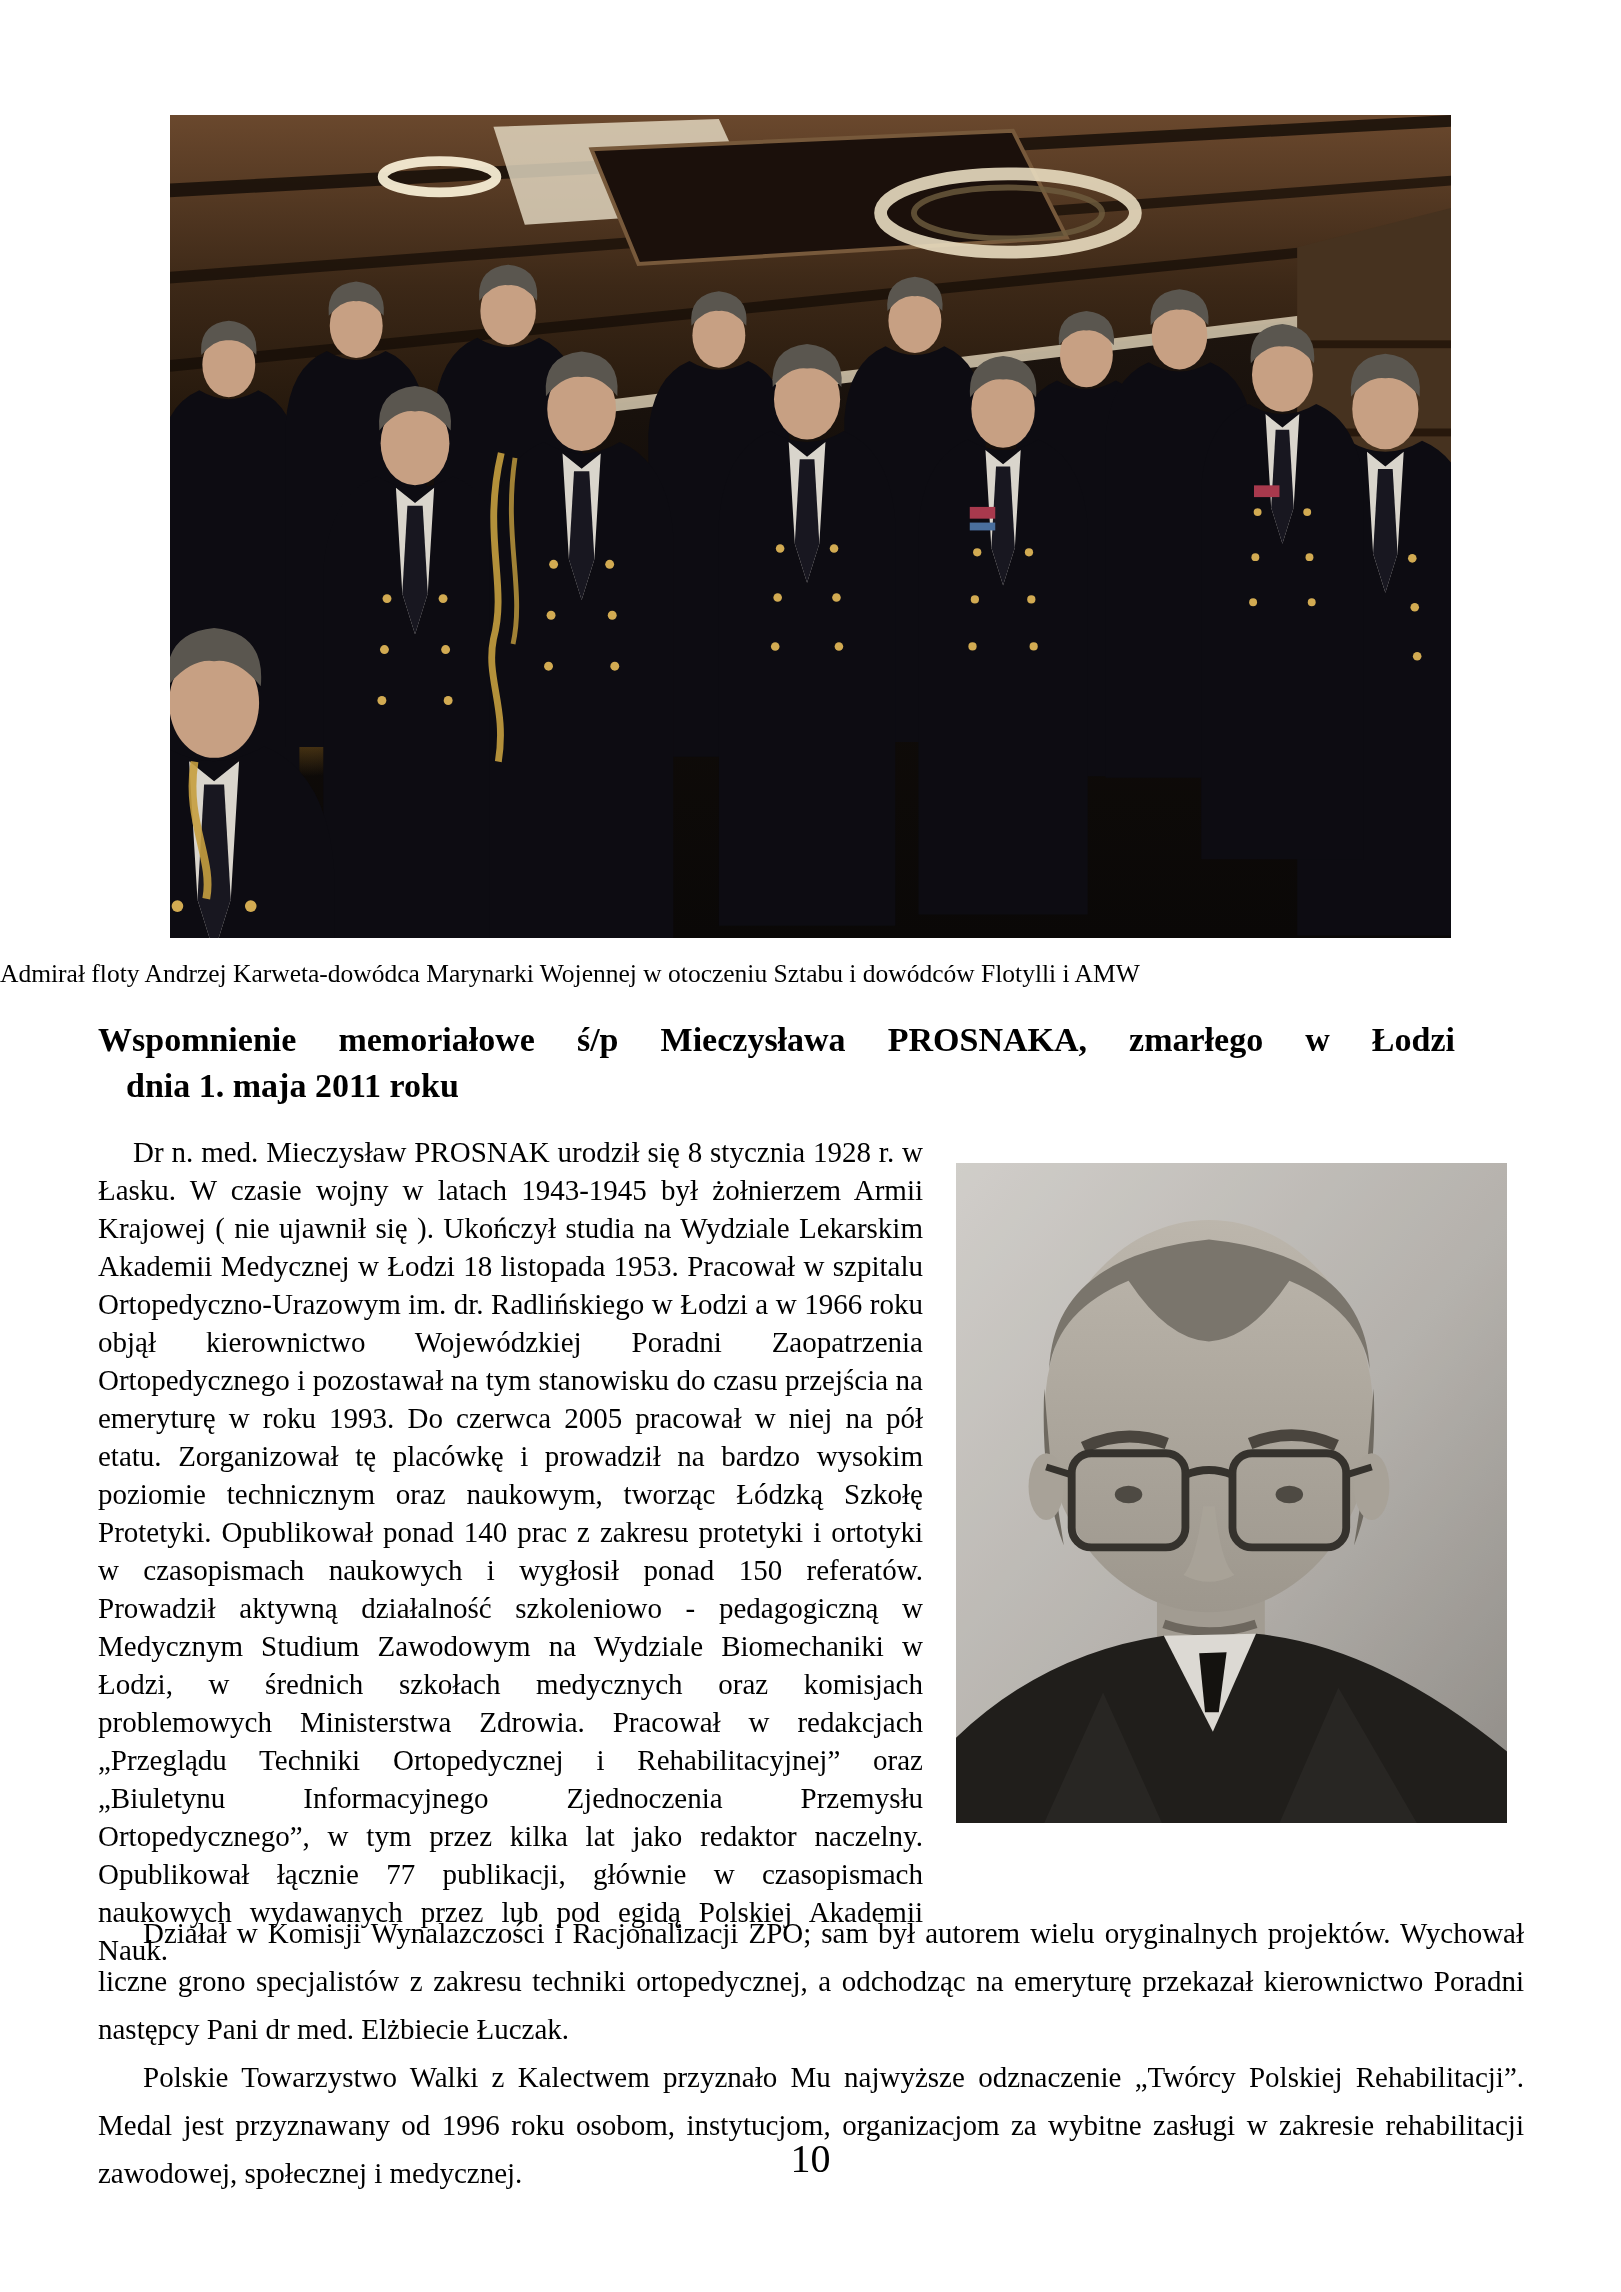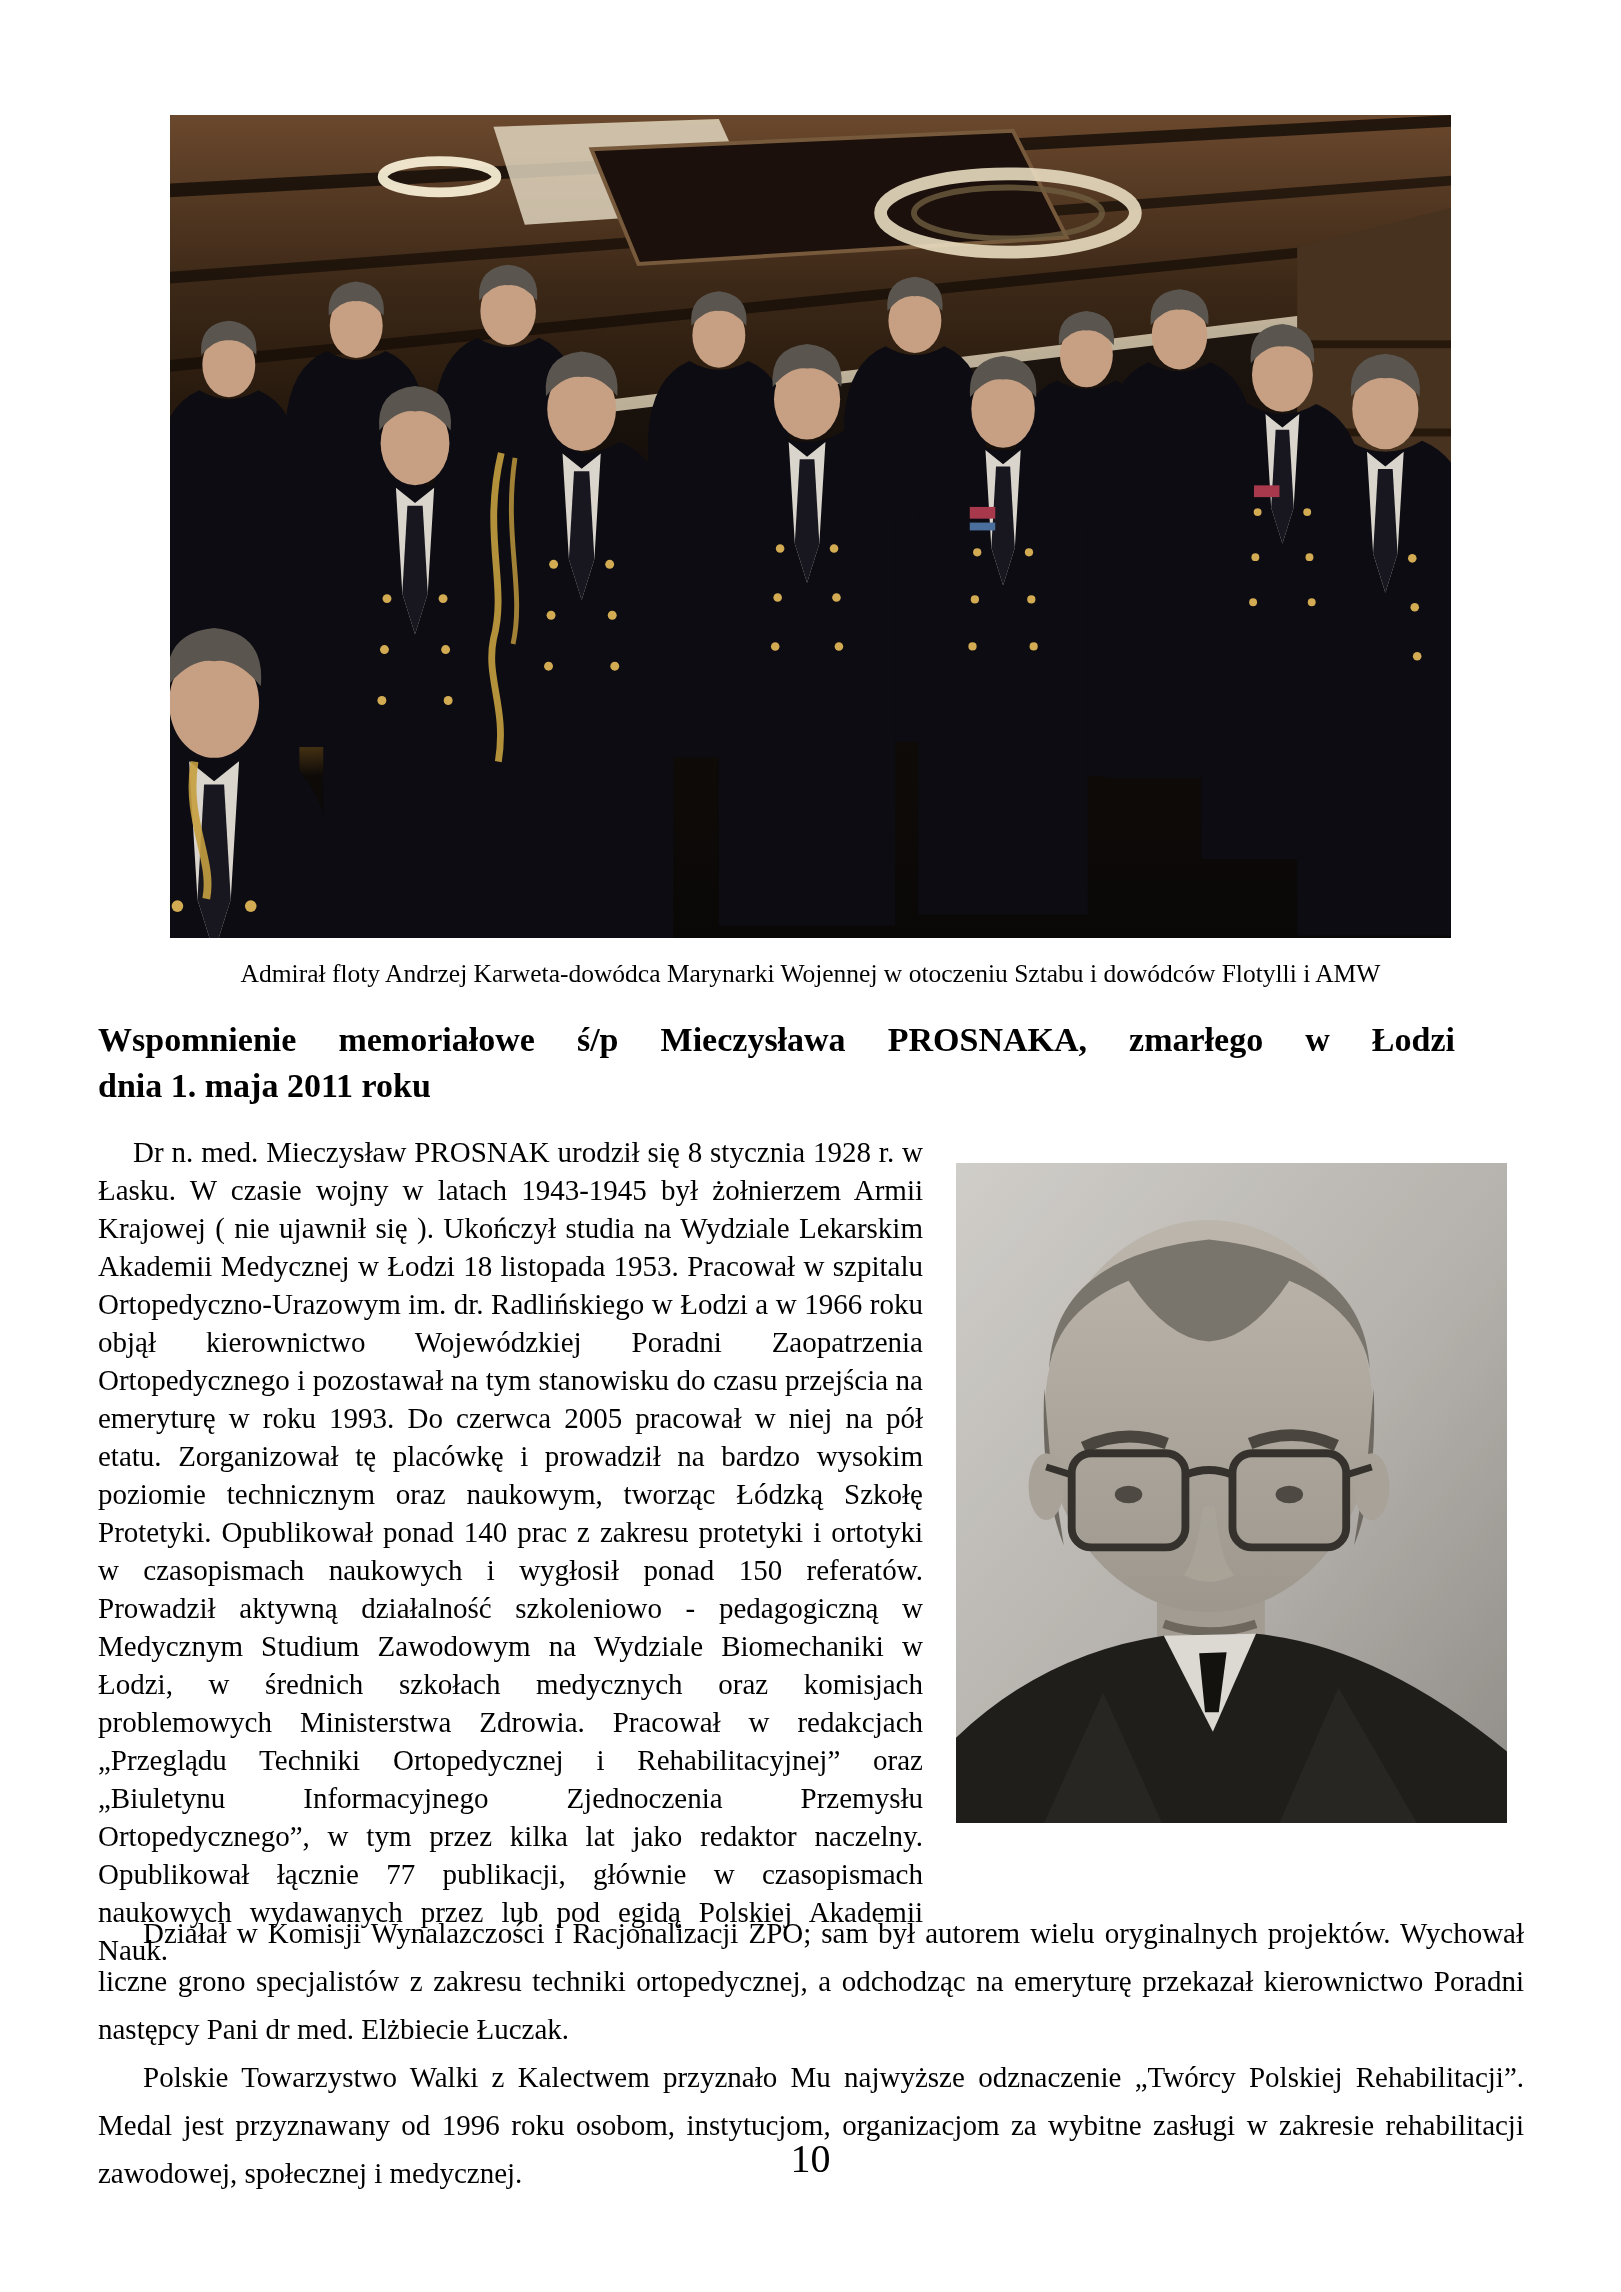--- a/index.html
+++ b/index.html
@@ -11,29 +11,29 @@
     font-family:"Liberation Serif","DejaVu Serif",serif;
     color:#000;
     overflow:hidden;
   }
   .group-photo{
     position:absolute;left:170px;top:115px;width:1281px;height:823px;
     display:block;
   }
   .photo-caption{
     position:absolute;left:0;right:0;top:957px;
-    text-align:center;
+    text-align:left;
     font-size:25.5px;line-height:33px;
   }
   .heading{
     position:absolute;left:98px;top:1017px;width:1357px;
     font-weight:bold;font-size:34px;line-height:46px;
   }
   .heading .l1{text-align:justify;text-align-last:justify;}
-  .heading .l2{text-align:left;}
+  .heading .l2{text-align:left;margin-left:28px;}
   .body-col{
     position:absolute;left:98px;top:1133px;width:825px;
     font-size:29px;line-height:38px;
     text-align:justify;
   }
   .body-col p{margin:0;text-indent:35px;}
   .portrait-photo{
     position:absolute;left:956px;top:1163px;width:551px;height:660px;
     display:block;
   }

